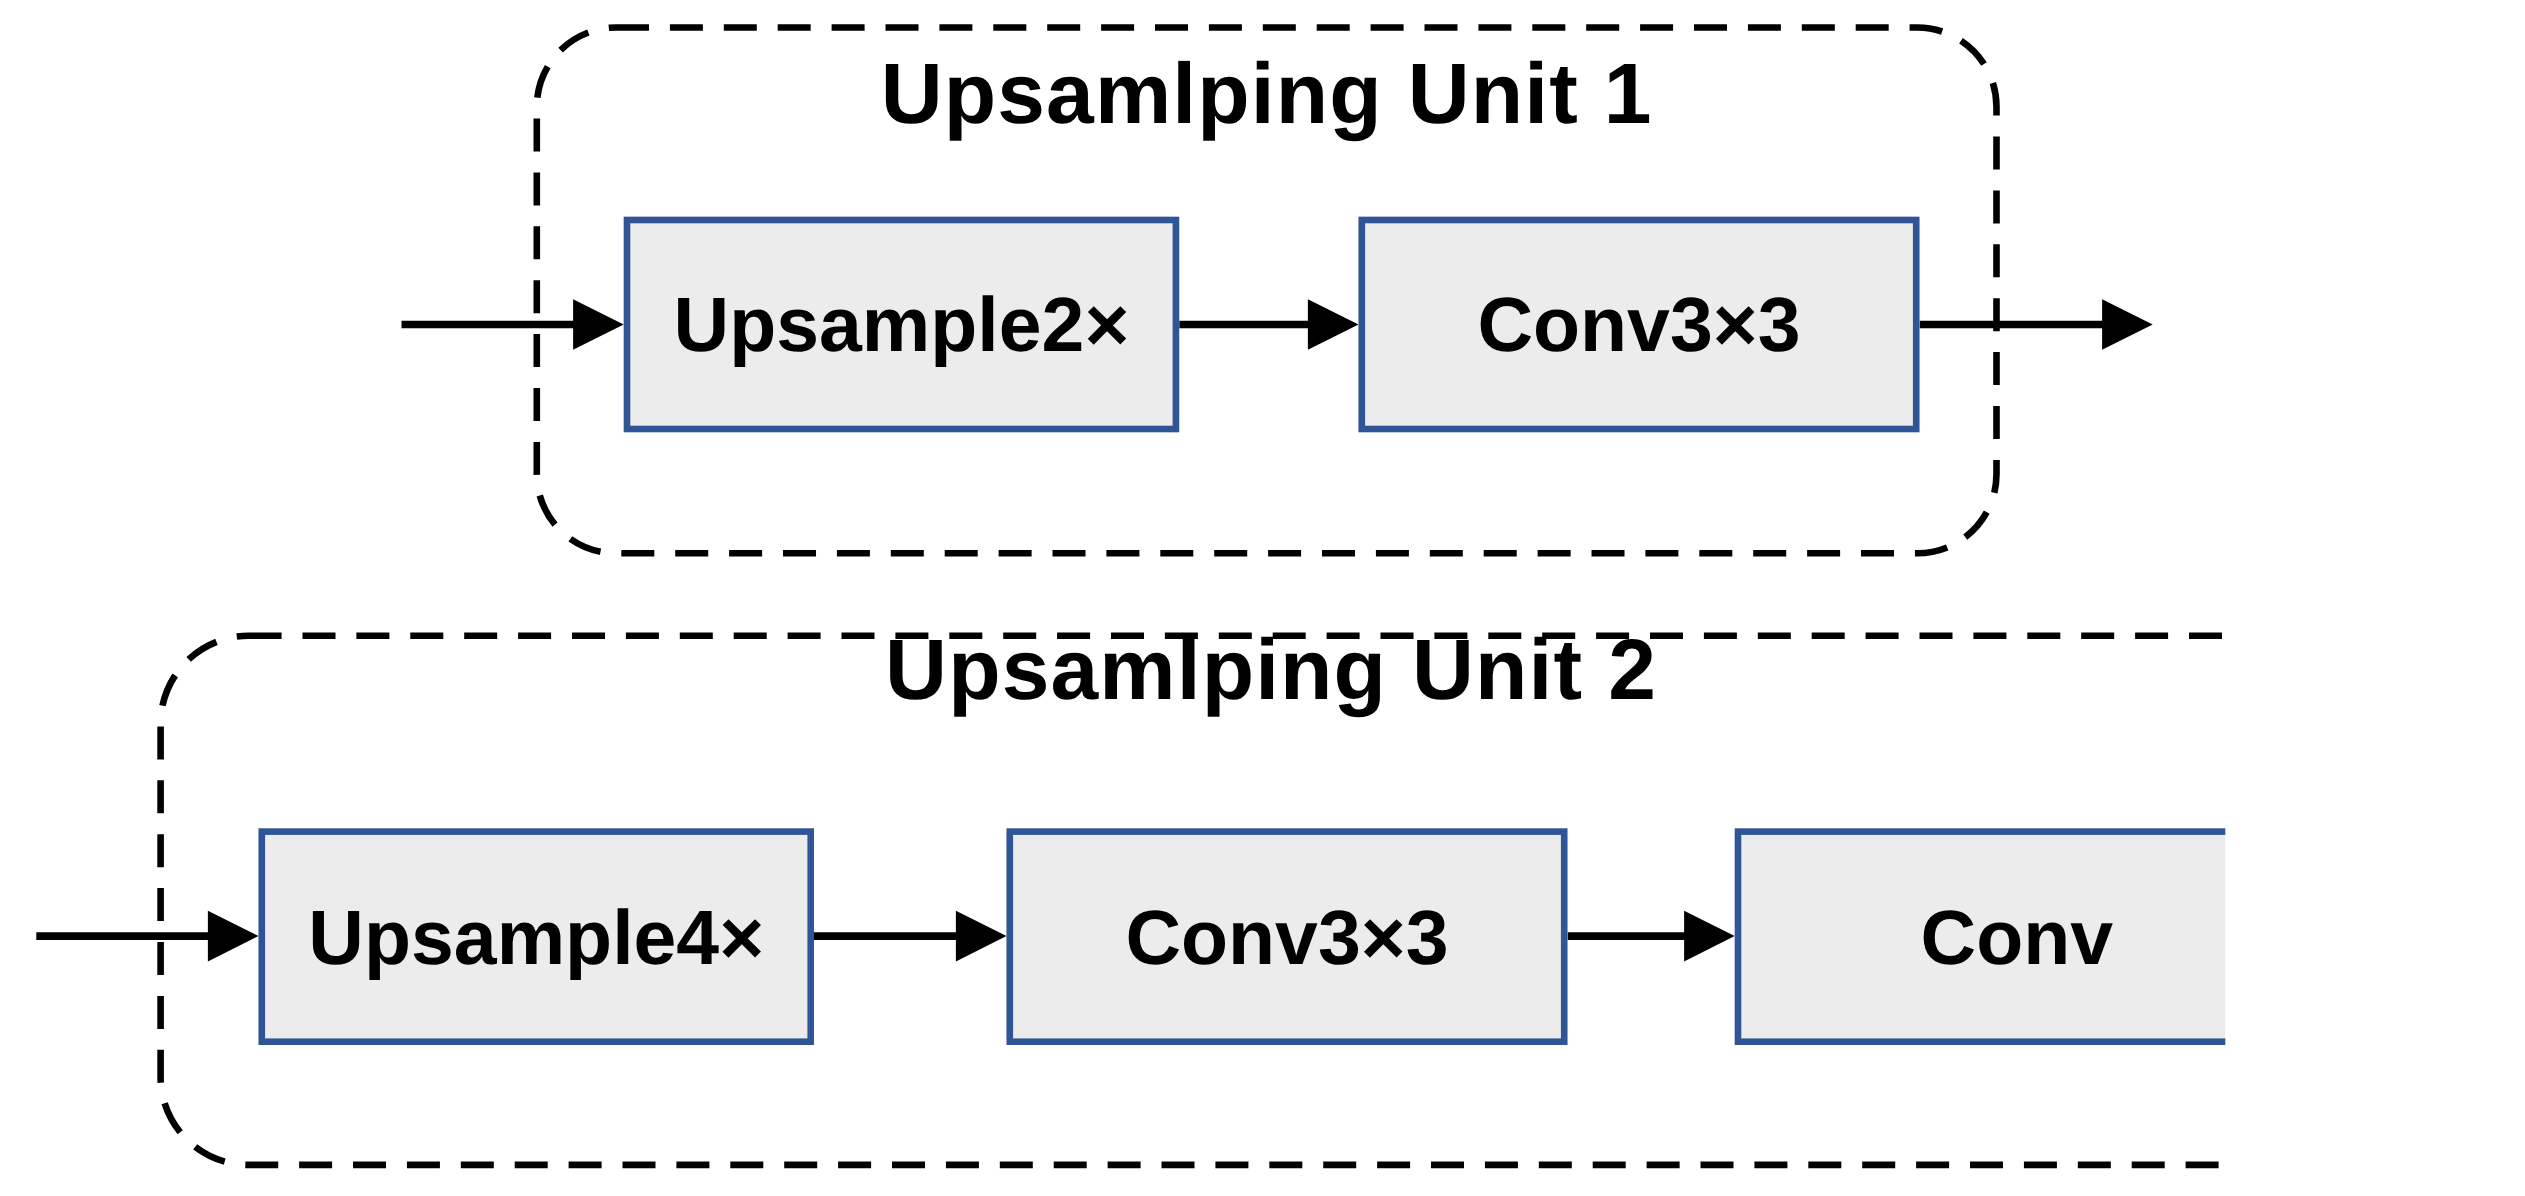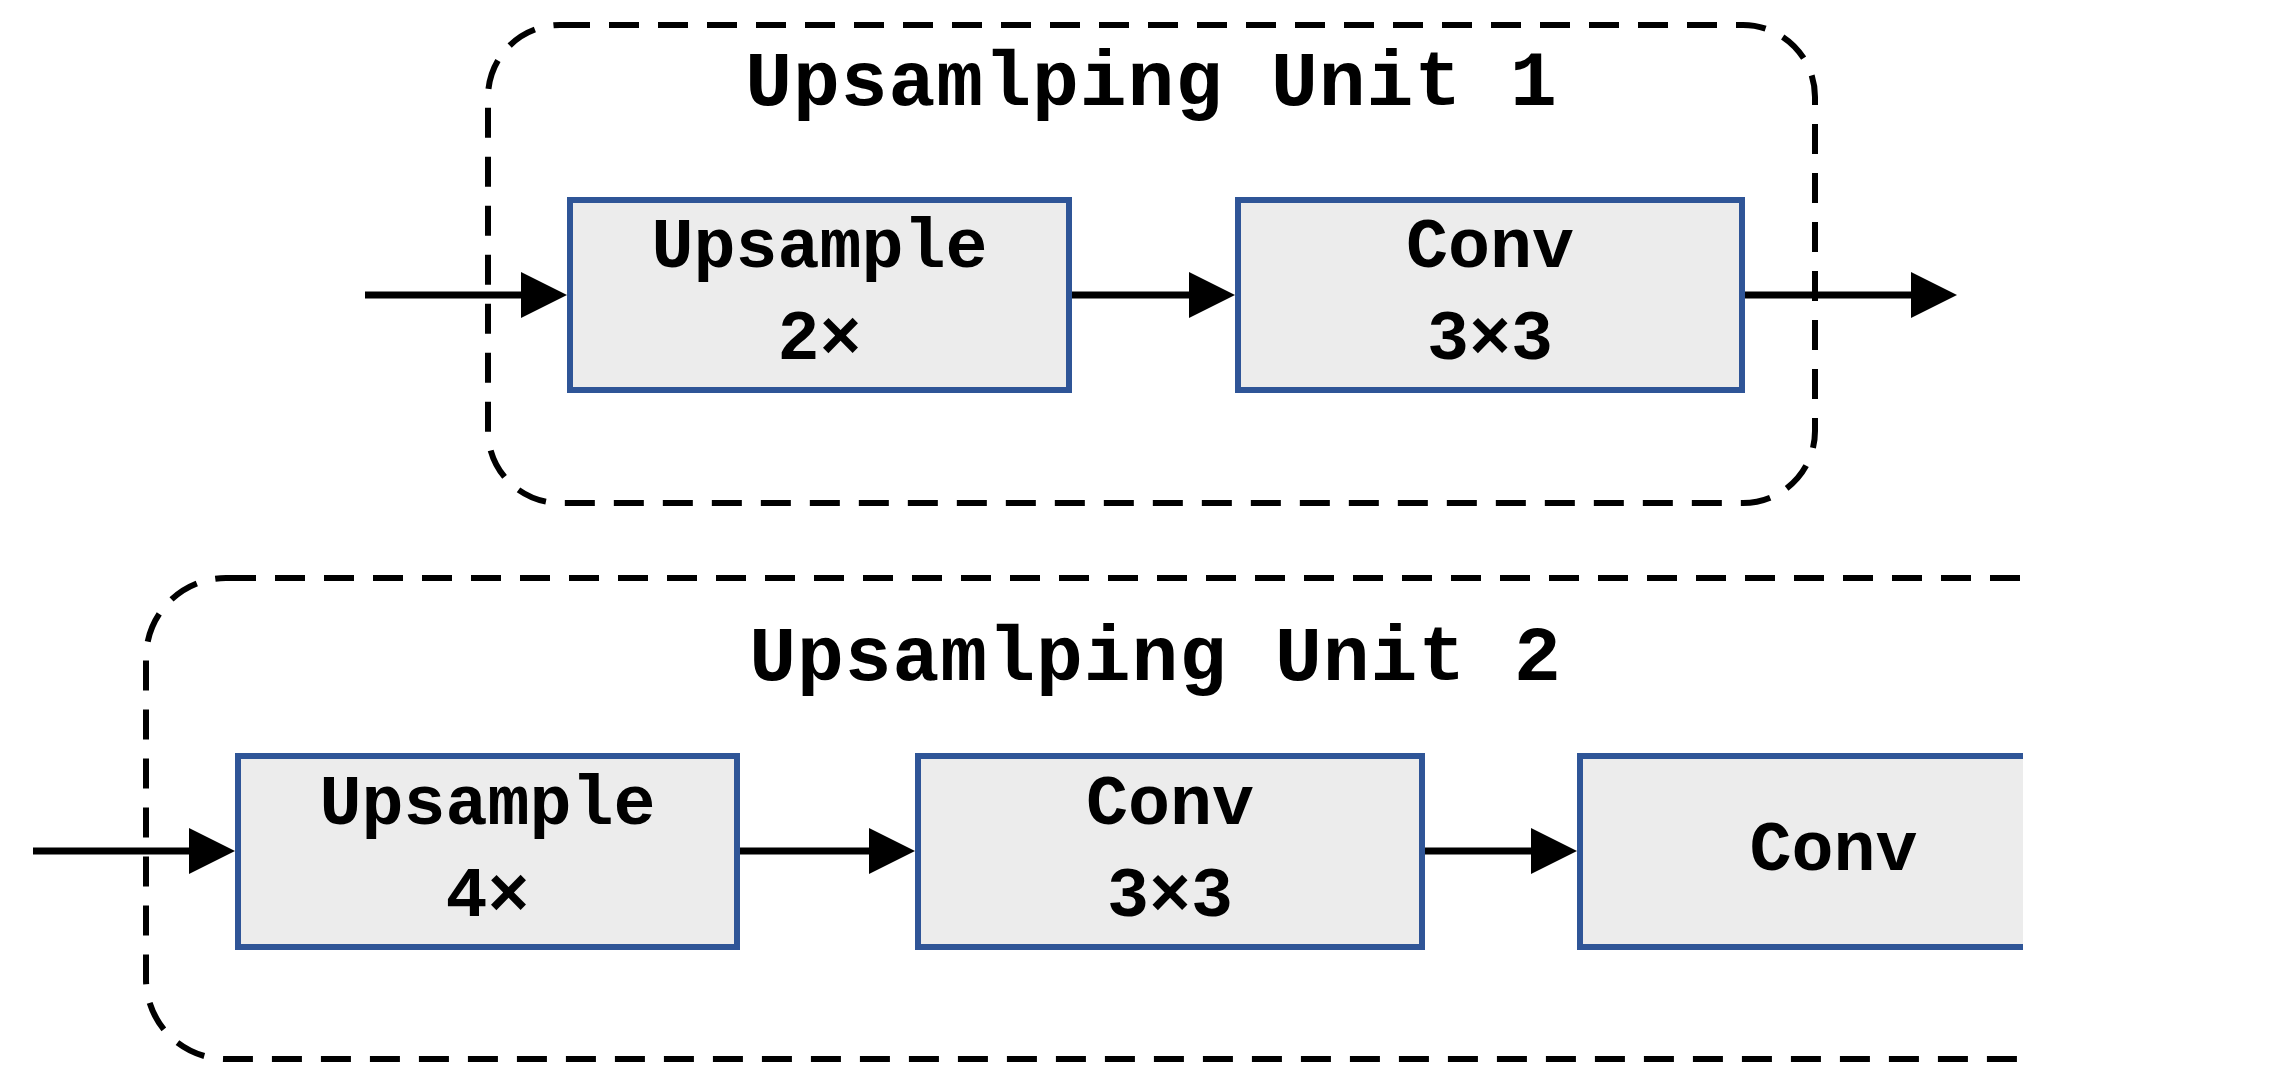--- a/index.html
+++ b/index.html
@@ -1,21 +1,21 @@
 <!DOCTYPE html>
 <html style="--block-border: #2F5597; --block-fill: #ECECEC;"><head>
 <meta charset="utf-8">
 <style>
   html, body { margin: 0; padding: 0; background: #ffffff; }
   .canvas {
     position: relative;
     width: 2023px;
     height: 1087px;
     background: #ffffff;
-    font-family: Liberation Mono, monospace;
+    font-family: Liberation Sans, sans-serif;
     overflow: hidden;
   }
   .layer {
     position: absolute;
     left: 0; top: 0;
     width: 2295px; height: 1087px;
     pointer-events: none;
   }
   .unit-title {
     position: absolute;
@@ -25,38 +25,38 @@
     color: #000000;
     letter-spacing: 1px;
     white-space: nowrap;
   }
   .block {
     position: absolute;
     box-sizing: border-box;
     border: 6px solid var(--block-border, #2F5597);
     background: var(--block-fill, #ECECEC);
     display: flex;
-    flex-direction: column;
+    flex-direction: row;
     align-items: center;
     justify-content: center;
     text-align: center;
   }
   .block .bl {
     font-weight: bold;
     font-size: 70px;
     line-height: 92px;
     color: #000000;
     white-space: nowrap;
   }
   
   .u1-title { left: 488px; top: 40px;  width: 1327px; }
   .u1-b1    { left: 567px; top: 197px; width: 505px; height: 196px; }
   .u1-b2    { left: 1235px; top: 197px; width: 510px; height: 196px; }
   
-  .u2-title { left: 146px; top: 615px; width: 2019px; }
+  .u2-title { left: 146px; top: 563px; width: 2019px; }
   .u2-b1    { left: 235px;  top: 753px; width: 505px; height: 197px; }
   .u2-b2    { left: 915px;  top: 753px; width: 510px; height: 197px; }
   .u2-b3    { left: 1577px; top: 753px; width: 513px; height: 197px; }
 </style>
 </head>
 <body>
 
 <div class="canvas">
 
   <svg class="layer" viewBox="0 0 2295 1087" xmlns="http://www.w3.org/2000/svg">

